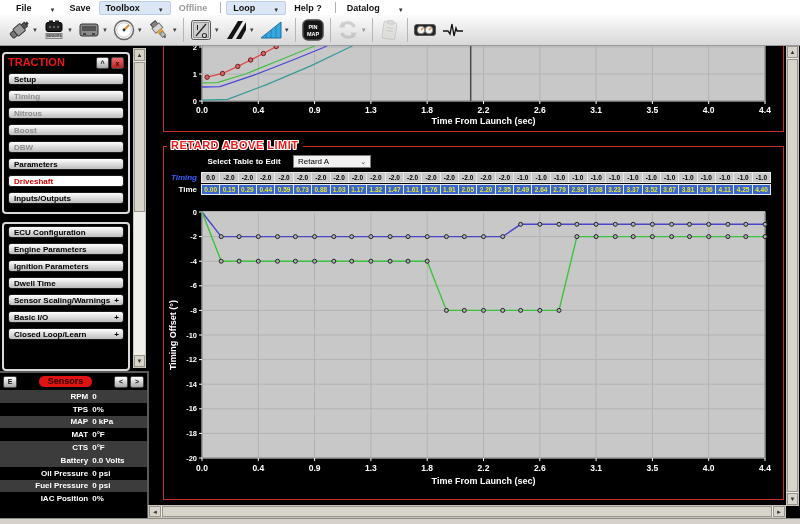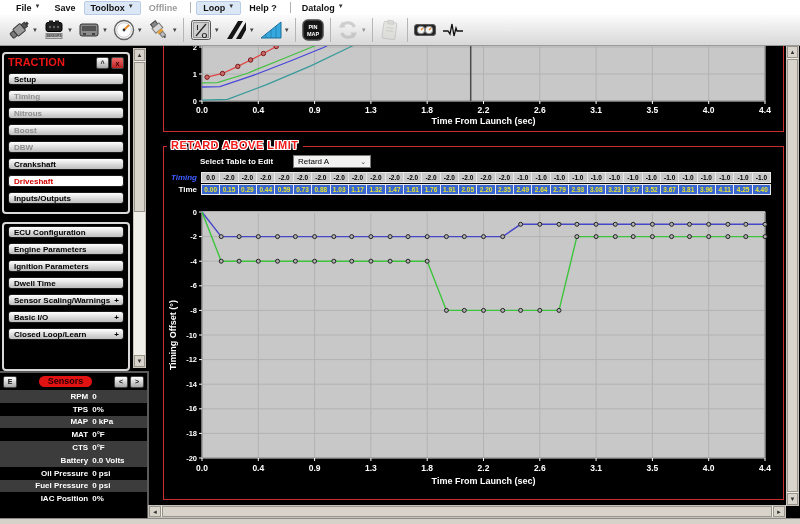--- a/index.html
+++ b/index.html
@@ -1,21 +1,21 @@
 <!DOCTYPE html>
 <html><head>
 <meta charset="utf-8">
 <style>
   html,body{margin:0;padding:0}
   body{width:800px;height:524px;position:relative;background:#000;overflow:hidden;
        font-family:"Liberation Sans",sans-serif;-webkit-font-smoothing:antialiased}
   
   #menubar{position:absolute;top:0;left:0;right:0;height:15px;background:#fff;
            border-bottom:1px solid #d4d4d4;display:flex;align-items:center;padding-left:10px;z-index:7}
-  .mi{font-size:9px;font-weight:bold;color:#111;padding:1px 6px;display:flex;align-items:flex-start;gap:3px;margin-right:2px;white-space:nowrap}
+  .mi{font-size:9px;font-weight:bold;color:#111;padding:1px 6px;display:flex;align-items:flex-end;gap:18px;margin-right:2px;white-space:nowrap}
   .mi.hl{background:#dbe7f5;border:1px solid #b9cde6;border-radius:2px}
   .mi.dis{color:#9b9b9b}
   .msep{width:1px;height:11px;background:#b0b0b0;margin:0 5px}
   .mar{font-size:6px;color:#333}
   
   #toolbar{position:absolute;top:15px;left:0;right:0;height:30px;
            background:linear-gradient(#fcfcfc,#d8d8d8);border-bottom:1px solid #9a9a9a;
            display:flex;align-items:center;padding-left:5px;z-index:7}
   .tbtn{display:flex;align-items:center;margin:0 1px;padding:1px;border-radius:2px}
   .tbtn svg{width:24px;height:24px;display:block}
@@ -55,21 +55,21 @@
   
   #topchart-box{position:absolute;left:163px;top:45px;width:621px;height:87px;background:#000;
                 border-left:1px solid #c82e2e;border-right:1px solid #c82e2e;border-bottom:1px solid #c82e2e;
                 box-sizing:border-box;z-index:2}
   #retard-box{position:absolute;left:163px;top:146px;width:621px;height:354px;background:#000;
               border:1px solid #c82e2e;box-sizing:border-box;z-index:2}
   #retard-title{position:absolute;top:-8px;left:3px;background:#000;padding:0 4px;color:#f21b1b;
                 font-size:11px;font-weight:bold;letter-spacing:.5px;z-index:2;
                 text-shadow:1px 0 #fff,-1px 0 #fff,0 1px #fff,0 -1px #fff,1px 1px #fff,-1px -1px #fff,1px -1px #fff,-1px 1px #fff}
   #select-row{position:absolute;top:8px;left:0;right:0;height:14px;z-index:2}
-  #select-label{position:absolute;left:36px;width:88px;text-align:left;color:#fff;font-size:8px;
+  #select-label{position:absolute;left:36px;width:88px;text-align:center;color:#fff;font-size:8px;
                 font-weight:bold;line-height:13px}
   #table-select{position:absolute;left:129px;top:0;width:78px;height:13px;background:#f2f2f2;
                 border:1px solid #7a7a7a;font-size:8px;color:#000;display:flex;align-items:center;
                 justify-content:space-between;padding:0 4px;box-sizing:border-box}
   #table-select .selar{font-size:7px;color:#444}
   .grid-row{position:absolute;left:0;right:0;z-index:2}
   #timing-row{top:25px}
   #time-row{top:37px}
   .row-label{position:absolute;left:0;width:33px;text-align:right;font-weight:bold;font-size:8px;line-height:12px}
   #timing-label{color:#3d5bff;font-style:italic}
@@ -265,21 +265,21 @@
     <div class="pbtn dis">
       <span>Nitrous</span>
     </div>
     <div class="pbtn dis">
       <span>Boost</span>
     </div>
     <div class="pbtn dis">
       <span>DBW</span>
     </div>
     <div class="pbtn">
-      <span>Crankshaft</span>
+      <span>Parameters</span>
     </div>
     <div class="pbtn act">
       <span>Driveshaft</span>
     </div>
     <div class="pbtn">
       <span>Inputs/Outputs</span>
     </div>
   </div>
 <div class="panel" id="panel-system">
     <div class="pbtn">

